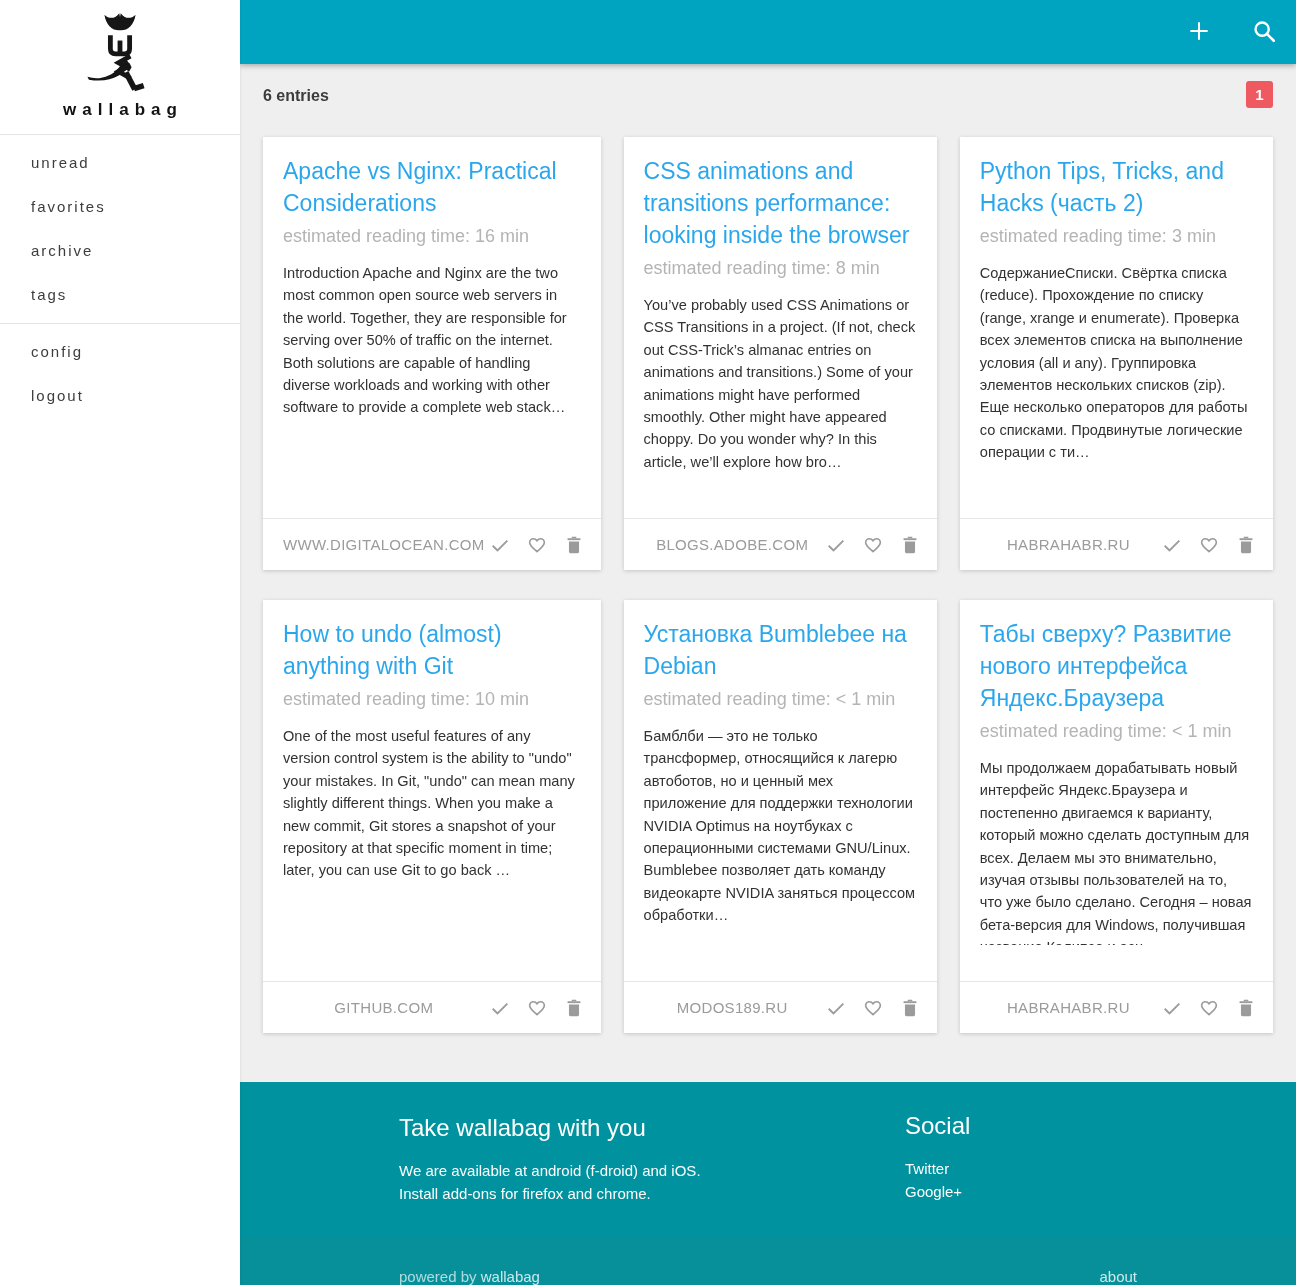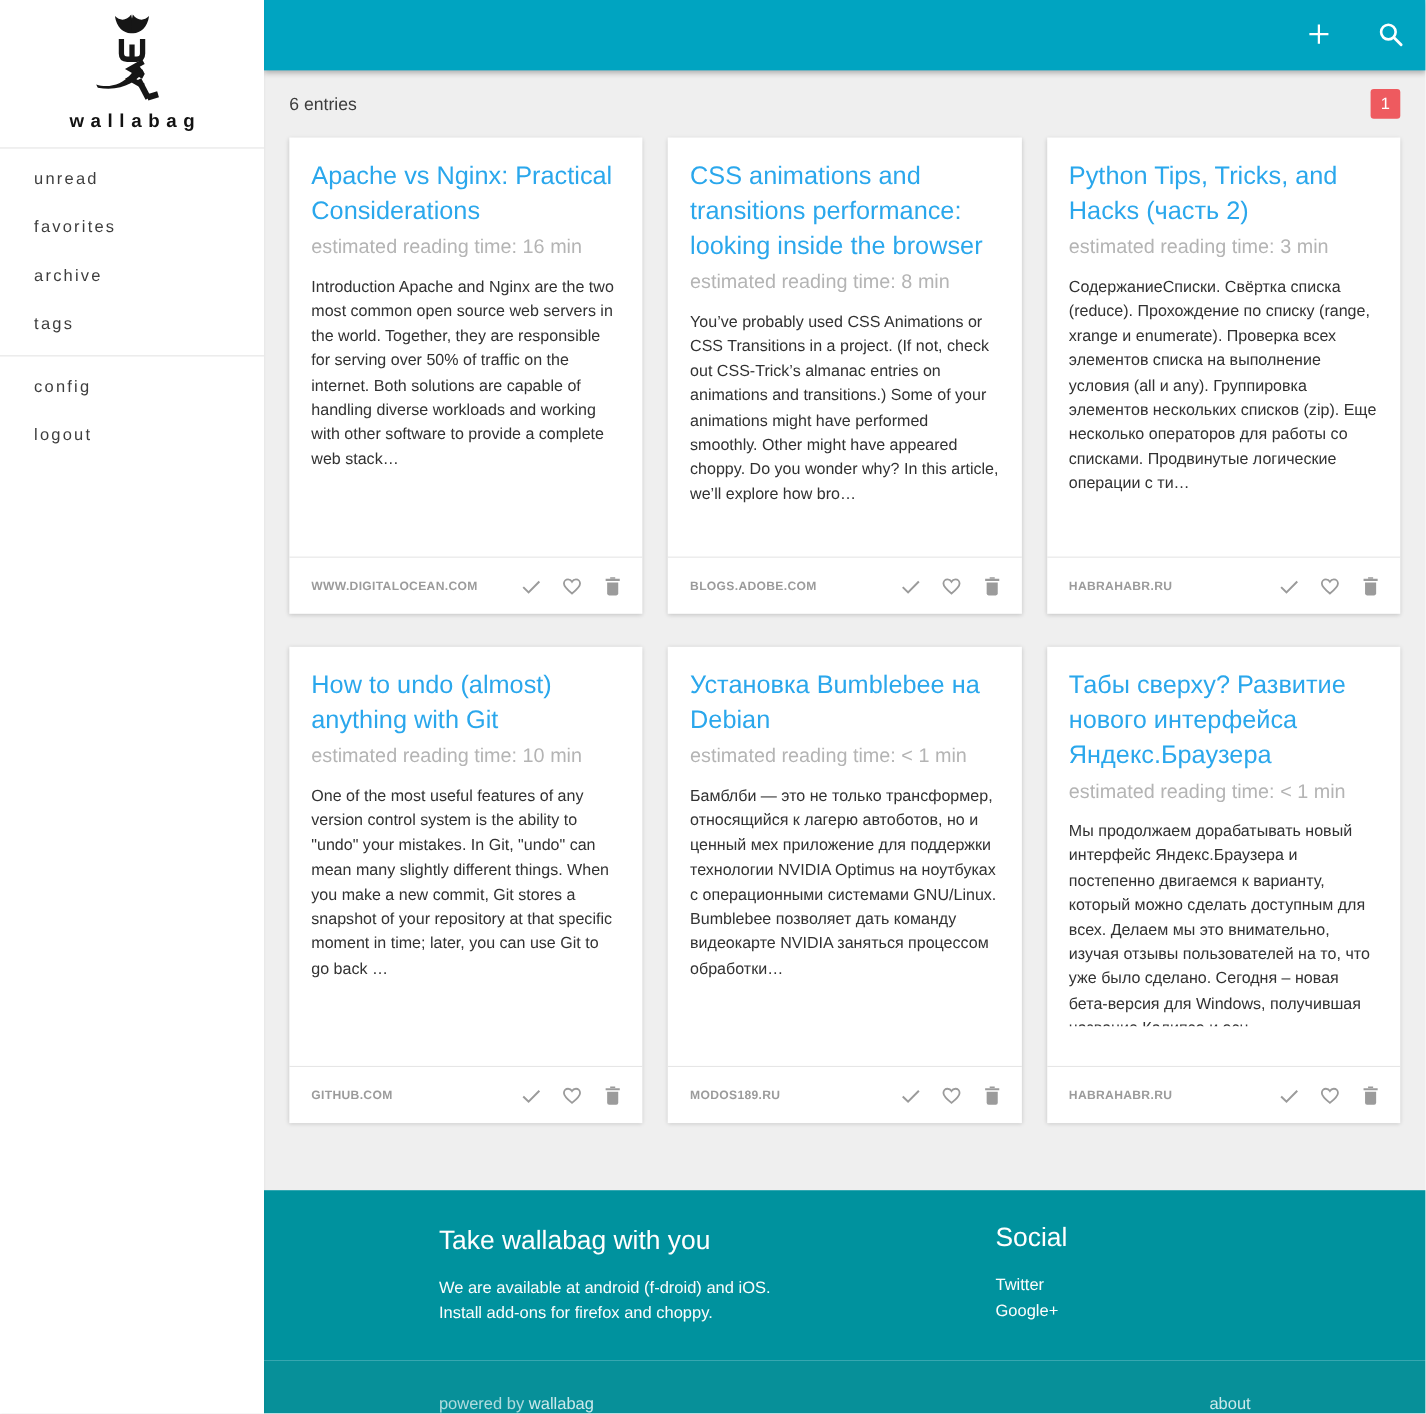--- a/index.html
+++ b/index.html
@@ -40,21 +40,21 @@
     display: flex; align-items: center; justify-content: flex-end;
     gap: 37px; padding-right: 18px;
   }
   .topbar-btn { width: 28px; height: 28px; cursor: pointer; display: flex; align-items: center; justify-content: center; background: none; border: none; }
 
   
   .main {
     position: absolute; left: 240px; top: 64px; width: 1056px; height: 1018px;
     background: #efefef; padding: 0 23px; overflow: hidden;
   }
-  .entries-bar { position: relative; height: 61px; }
+  .entries-bar { position: relative; height: 73px; font-weight: bold; }
   .entries-count {
     position: absolute; left: 0; top: 23px;
     font-size: 16px; color: #3c3c3c;
   }
   .page-badge {
     position: absolute; right: 0; top: 17px;
     width: 27px; height: 27px; border-radius: 3px;
     background: #ee5a5f; color: #ffffff;
     font-size: 15px; line-height: 27px; text-align: center; cursor: pointer;
   }
@@ -73,23 +73,23 @@
     display: block; font-size: 23px; line-height: 32px; font-weight: 400;
     color: #2aa7ec; text-decoration: none; cursor: pointer;
   }
   .card-time { margin-top: 7px; font-size: 18px; color: #b4b4b4; }
   .card-excerpt { margin-top: 15px; font-size: 14.6px; line-height: 22.4px; color: #323232; }
   .card-footer {
     height: 52px; border-top: 1px solid #e6e6e6; flex: none;
     display: flex; align-items: center; padding: 0 12px 0 20px;
   }
   .card-domain {
-    flex: 1; font-size: 11px; font-weight: bold; letter-spacing: 0.3px;
+    flex: 1; font-size: 15px; font-weight: normal; letter-spacing: 0.3px;
     color: #9b9b9b; text-transform: uppercase;
-    white-space: nowrap; overflow: hidden;
+    white-space: nowrap; overflow: hidden; text-align: center;
   }
   .card-actions { display: flex; align-items: center; gap: 7px; }
   .action-btn {
     width: 30px; height: 30px; background: none; border: none; cursor: pointer;
     color: #9b9b9b; display: flex; align-items: center; justify-content: center; padding: 0;
   }
   .action-btn svg { display: block; }
 
   
   .page-footer {
@@ -398,21 +398,21 @@
       </article>
 
     </div>
   </main>
 
   <footer class="page-footer">
     <div class="footer-col-take">
       <h2 class="footer-heading">Take wallabag with you</h2>
       <div class="footer-lines">
         <span class="footer-line">We are available at android (f-droid) and iOS.</span>
-        <span class="footer-line">Install add-ons for firefox and choppy.</span>
+        <span class="footer-line">Install add-ons for firefox and chrome.</span>
       </div>
     </div>
     <div class="footer-col-social">
       <h2 class="footer-heading">Social</h2>
       <div class="footer-links">
         <a class="footer-link">Twitter</a>
         <a class="footer-link">Google+</a>
       </div>
     </div>
   </footer>

